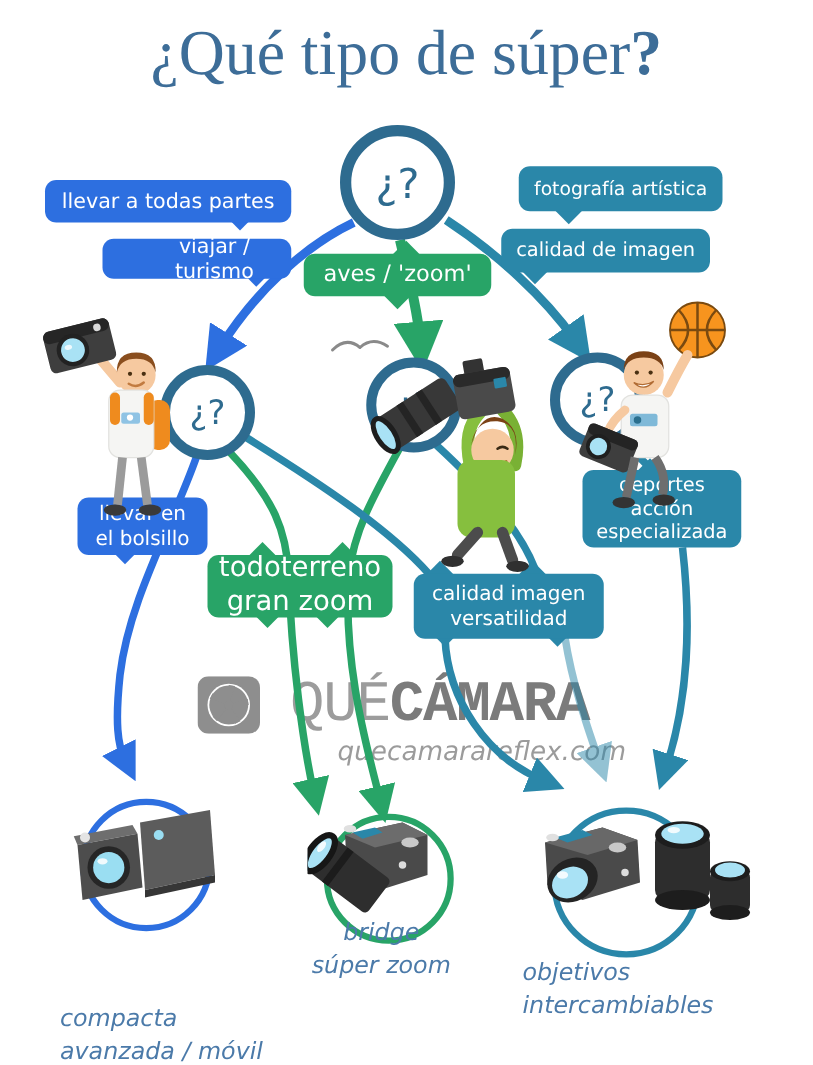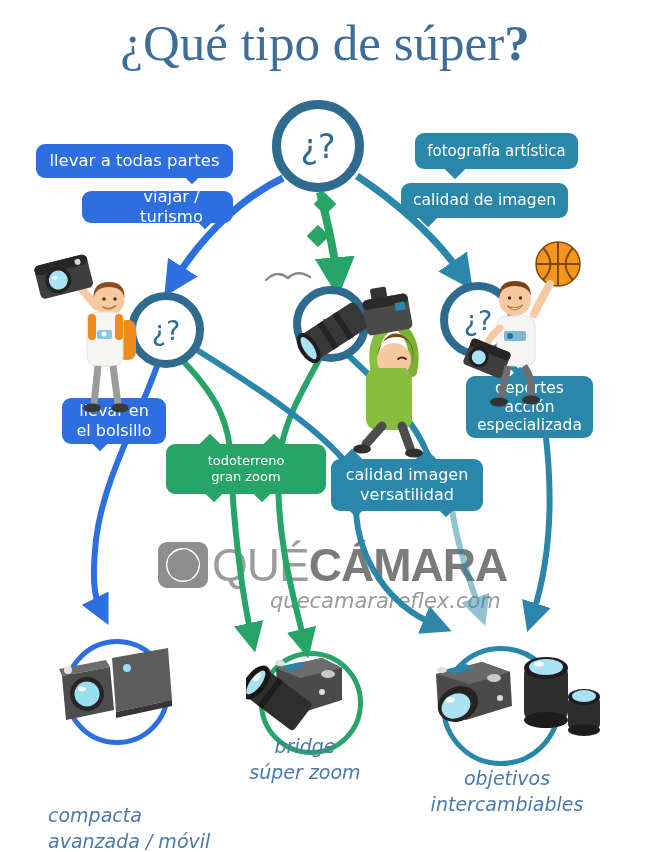--- a/index.html
+++ b/index.html
@@ -26,22 +26,22 @@
   .edge{fill:none;}
   
   .illus{position:absolute;z-index:5;}
   .outcome-ring{position:absolute;border-radius:50%;background:transparent;z-index:1;}
   .ring-blue{border:5px solid #2d6fe0;} .ring-green{border:5px solid #28a467;} .ring-teal{border:5px solid #2a87a9;}
   .outcome-illus{position:absolute;z-index:2;}
   .outcome-label{position:absolute;font-style:italic;color:#4b7aa9;font-size:19px;
                  line-height:1.35;white-space:pre-line;z-index:4;}
   
   .logo-row{position:absolute;left:158px;top:538px;z-index:1;display:flex;align-items:center;}
-  .logo-text{font-family:Liberation Sans, sans-serif;font-size:46px;letter-spacing:-1px;
-             margin-left:4px;color:#9c9c9c;}
+  .logo-text{font-family:Liberation Mono, monospace;font-size:46px;letter-spacing:-1px;
+             margin-left:24px;color:#9c9c9c;}
   .logo-text .bold{font-weight:800;color:#7b7b7b;}
   .website{position:absolute;left:270px;top:589px;width:220px;text-align:right;z-index:1;
            font-style:italic;font-size:21px;color:#9b9b9b;}
   .bird{position:absolute;z-index:2;}
 </style>
 </head>
 <body>
 
 <div id="canvas">
 
@@ -93,23 +93,24 @@
   <div class="tail bg-teal" style="left:418px;top:452px;"></div>
   <div class="tail bg-teal" style="left:348px;top:498px;"></div>
   <div class="tail bg-teal" style="left:438px;top:498px;"></div>
   <div class="tail bg-teal" style="left:512px;top:370px;"></div>
   <div class="tail bg-teal" style="left:536px;top:418px;"></div>
 
   <div class="tag bg-blue" style="left:36px;top:144px;width:197px;height:34px;font-size:16.5px;">llevar a todas partes</div>
   <div class="tag bg-blue" style="left:82px;top:191px;width:151px;height:32px;font-size:16.5px;padding-left:32px;">viajar / turismo</div>
   <div class="tag bg-teal" style="left:415px;top:133px;width:163px;height:36px;font-size:15px;">fotografía artística</div>
   <div class="tag bg-teal" style="left:401px;top:183px;width:167px;height:35px;font-size:15.5px;">calidad de imagen</div>
+  <div class="tag bg-green" style="left:243px;top:203px;width:150px;height:34px;font-size:18px;">aves / 'zoom'</div>
   <div class="tag bg-blue" style="left:62px;top:398px;width:104px;height:46px;font-size:16px;">llevar en
 el bolsillo</div>
-  <div class="tag bg-green" style="left:166px;top:444px;width:160px;height:50px;font-size:13px;">todoterreno
+  <div class="tag bg-green" style="left:166px;top:444px;width:148px;height:50px;font-size:22px;">todoterreno
 gran zoom</div>
   <div class="tag bg-teal" style="left:331px;top:459px;width:152px;height:52px;font-size:16px;">calidad imagen
 versatilidad</div>
   <div class="tag bg-teal" style="left:466px;top:376px;width:127px;height:62px;font-size:15.5px;">deportes
 acción
 especializada</div>
 
   <svg class="bird" style="left:262px;top:264px;" width="52" height="26" viewBox="0 0 52 26">
     <path d="M4 16 Q15 5 26 14 M26 14 Q36 5 48 13" fill="none" stroke="#8a8a8a" stroke-width="2.4" stroke-linecap="round"></path>
   </svg>
@@ -276,16 +277,16 @@
       <ellipse cx="164" cy="90" rx="16" ry="6" fill="#1d1d1d"></ellipse>
       <ellipse cx="164" cy="57" rx="16" ry="8" fill="#1d1d1d"></ellipse>
       <ellipse cx="164" cy="56" rx="12" ry="6" fill="#a9e2f5"></ellipse>
     </g>
   </svg>
 
   <div class="outcome-label" style="left:48px;top:762px;text-align:left;margin-top:41px;">compacta
 avanzada / móvil</div>
   <div class="outcome-label" style="left:230px;top:734px;width:150px;text-align:center;">bridge
 súper zoom</div>
-  <div class="outcome-label" style="left:418px;top:766px;width:178px;text-align:center;">objetivos
+  <div class="outcome-label" style="left:418px;top:766px;width:178px;text-align:left;">objetivos
 intercambiables</div>
 
 </div>
 
 </body></html>

